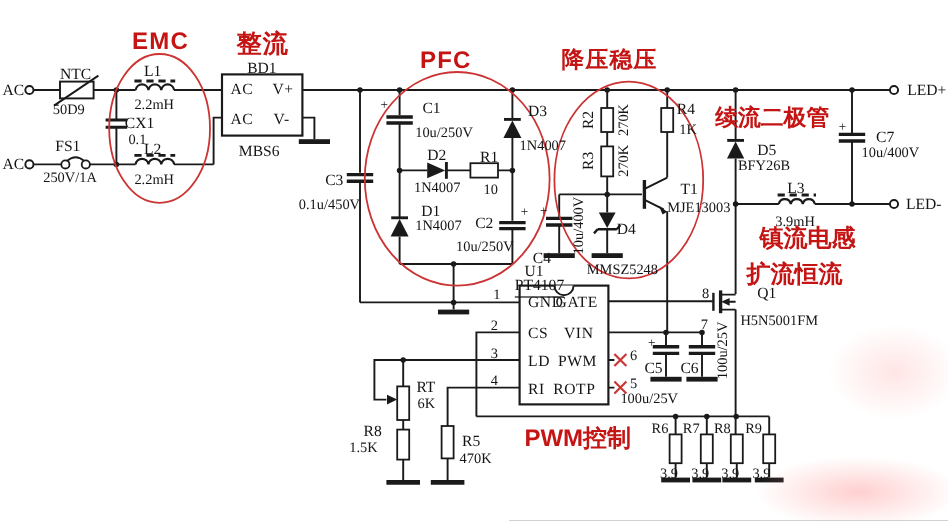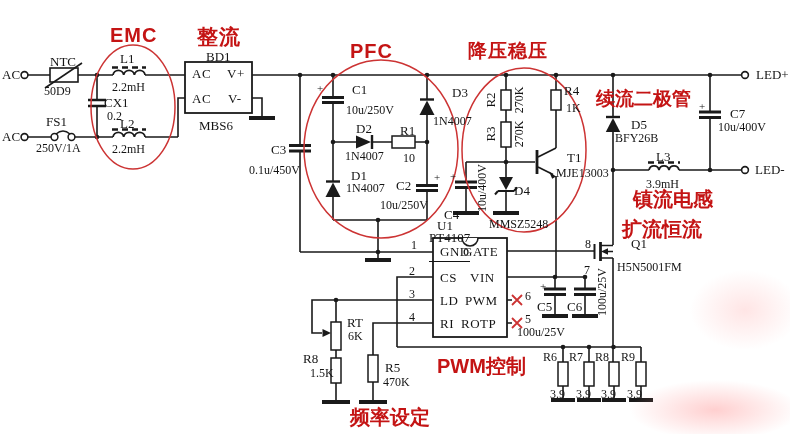--- a/index.html
+++ b/index.html
@@ -8,21 +8,21 @@
   #stage svg{position:absolute;left:0;top:0;}
   .lbl{position:absolute;font-family:"Liberation Serif",serif;font-size:12px;color:#141414;
        white-space:nowrap;line-height:1;z-index:3;}
   .big{font-size:13px;}
   .sm{font-size:11px;}
   .pin{font-size:13px;letter-spacing:.5px;}
   .pnum{font-size:12px;}
   .red{font-family:"Liberation Sans",sans-serif;font-weight:bold;color:#c41414;
        font-size:20px;letter-spacing:1px;}
   .rot{transform:translate(-50%,-50%) rotate(-90deg);transform-origin:center;}
-  .und{border-bottom:1px solid #141414;padding-bottom:17px;}
+  .und{border-bottom:1px solid #141414;padding-bottom:3px;}
   .blotch{position:absolute;left:630px;top:380px;width:170px;height:60px;z-index:1;
           background:radial-gradient(closest-side,rgba(255,160,160,.5),rgba(255,160,160,0));}
   .blotch2{position:absolute;left:690px;top:270px;width:110px;height:80px;z-index:1;
           background:radial-gradient(closest-side,rgba(255,180,180,.35),rgba(255,180,180,0));}
 </style>
 </head>
 <body>
 
 <div id="stage">
 <div class="blotch"></div>
@@ -275,42 +275,42 @@
 
 <span class="lbl big" style="left:2px;top:68px">AC</span>
 <span class="lbl big" style="left:2px;top:130px">AC</span>
 <span class="lbl big" style="left:50px;top:55px">NTC</span>
 <span class="lbl" style="left:44px;top:85px">50D9</span>
 <span class="lbl big" style="left:46px;top:115px">FS1</span>
 <span class="lbl" style="left:36px;top:142px">250V/1A</span>
 <span class="lbl big" style="left:120px;top:52px">L1</span>
 <span class="lbl" style="left:112px;top:81px">2.2mH</span>
 <span class="lbl big" style="left:104px;top:96px">CX1</span>
-<span class="lbl" style="left:107px;top:110px">0.2</span>
+<span class="lbl" style="left:107px;top:110px">0.1</span>
 <span class="lbl big" style="left:120px;top:117px">L2</span>
 <span class="lbl" style="left:112px;top:143px">2.2mH</span>
 
 <span class="lbl big" style="left:206px;top:50px">BD1</span>
 <span class="lbl pin" style="left:192px;top:67px">AC</span>
 <span class="lbl pin" style="left:227px;top:67px">V+</span>
 <span class="lbl pin" style="left:192px;top:92px">AC</span>
 <span class="lbl pin" style="left:228px;top:92px">V-</span>
 <span class="lbl big" style="left:199px;top:119px">MBS6</span>
 
 <span class="lbl big" style="left:271px;top:143px">C3</span>
 <span class="lbl" style="left:249px;top:164px">0.1u/450V</span>
 
 <span class="lbl big" style="left:352px;top:83px">C1</span>
 <span class="lbl sm" style="left:317px;top:83px">+</span>
 <span class="lbl" style="left:346px;top:104px">10u/250V</span>
 <span class="lbl big" style="left:356px;top:122px">D2</span>
 <span class="lbl" style="left:345px;top:150px">1N4007</span>
 <span class="lbl big" style="left:400px;top:124px">R1</span>
 <span class="lbl" style="left:403px;top:152px">10</span>
-<span class="lbl big" style="left:452px;top:86px">D3</span>
+<span class="lbl big" style="left:440px;top:86px">D3</span>
 <span class="lbl" style="left:433px;top:115px">1N4007</span>
 <span class="lbl big" style="left:351px;top:169px">D1</span>
 <span class="lbl" style="left:346px;top:182px">1N4007</span>
 <span class="lbl big" style="left:396px;top:179px">C2</span>
 <span class="lbl sm" style="left:434px;top:172px">+</span>
 <span class="lbl" style="left:380px;top:199px">10u/250V</span>
 
 <span class="lbl big rot" style="left:490px;top:100px">R2</span>
 <span class="lbl rot" style="left:519px;top:100px">270K</span>
 <span class="lbl big rot" style="left:490px;top:134px">R3</span>
@@ -358,36 +358,35 @@
 <span class="lbl sm" style="left:699px;top:101px">+</span>
 <span class="lbl" style="left:718px;top:121px">10u/400V</span>
 <span class="lbl big" style="left:656px;top:150px">L3</span>
 <span class="lbl" style="left:646px;top:178px">3.9mH</span>
 <span class="lbl big" style="left:756px;top:68px">LED+</span>
 <span class="lbl big" style="left:755px;top:163px">LED-</span>
 
 <span class="lbl big" style="left:347px;top:316px">RT</span>
 <span class="lbl" style="left:348px;top:330px">6K</span>
 <span class="lbl big" style="left:303px;top:352px">R8</span>
-<span class="lbl" style="left:310px;top:367px">1.5K</span>
+<span class="lbl" style="left:291px;top:367px">1.5K</span>
 <span class="lbl big" style="left:385px;top:361px">R5</span>
 <span class="lbl" style="left:383px;top:376px">470K</span>
 
 <span class="lbl" style="left:543px;top:351px">R6</span>
 <span class="lbl" style="left:569px;top:351px">R7</span>
 <span class="lbl" style="left:595px;top:351px">R8</span>
 <span class="lbl" style="left:621px;top:351px">R9</span>
 <span class="lbl" style="left:550px;top:388px">3.9</span>
 <span class="lbl" style="left:576px;top:388px">3.9</span>
 <span class="lbl" style="left:601px;top:388px">3.9</span>
 <span class="lbl" style="left:627px;top:388px">3.9</span>
 
 <span class="lbl red" style="left:110px;top:25px">EMC</span>
 <span class="lbl red" style="left:197px;top:26px;font-size:21px">整流</span>
 <span class="lbl red" style="left:350px;top:41px">PFC</span>
 <span class="lbl red" style="left:468px;top:41px;font-size:19px">降压稳压</span>
 <span class="lbl red" style="left:596px;top:89px;font-size:19px;letter-spacing:0">续流二极管</span>
 <span class="lbl red" style="left:622px;top:219px;letter-spacing:0">扩流恒流</span>
 <span class="lbl red" style="left:633px;top:189px;letter-spacing:0">镇流电感</span>
 <span class="lbl red" style="left:437px;top:356px;letter-spacing:0">PWM控制</span>
-<span class="lbl red" style="left:350px;top:407px;letter-spacing:0">频率设定</span>
 
 </div>
 
 </body></html>

